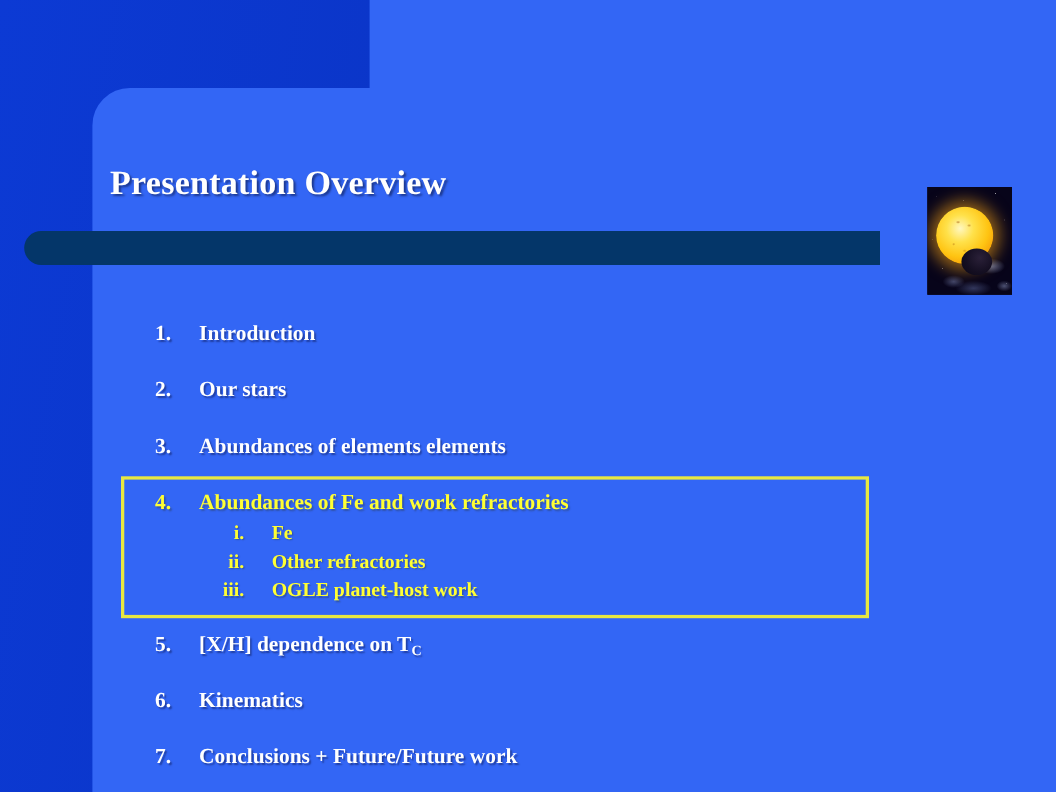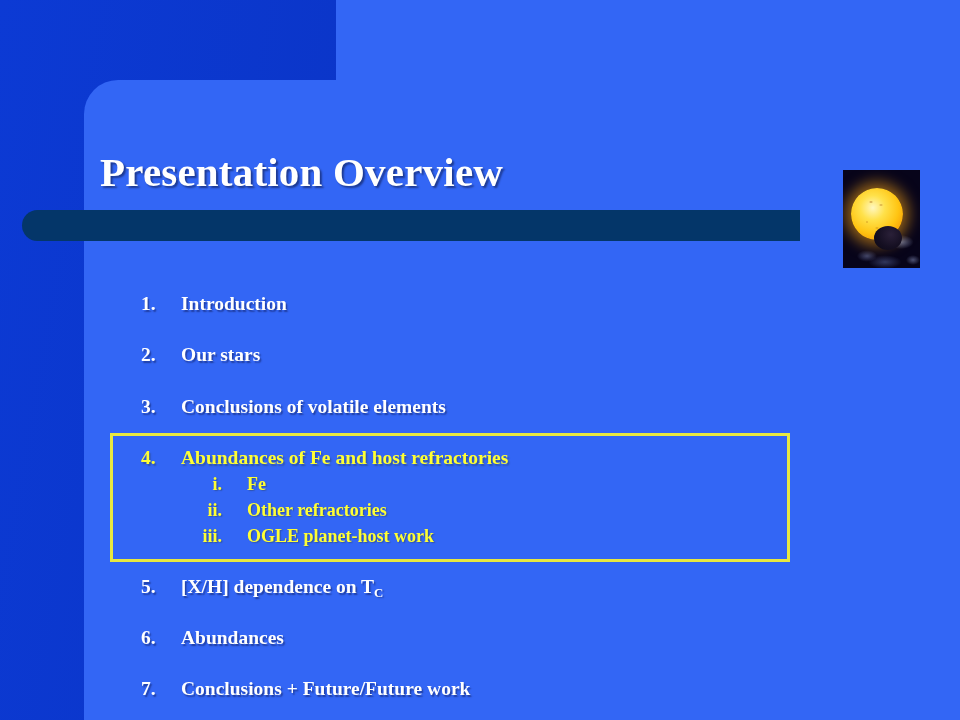--- a/index.html
+++ b/index.html
@@ -33,21 +33,21 @@
     position: absolute;
     left: 336px; top: 0;
     width: 624px; height: 82px;
     background: #3366f5;
   }
   
   .title {
     position: absolute;
     left: 100px;
     top: 148px;
-    font-size: 41px;
+    font-size: 31px;
     font-weight: bold;
     color: #ffffff;
     letter-spacing: 0.2px;
     text-shadow: 2px 2px 2px rgba(0,0,20,0.45);
     white-space: nowrap;
   }
   
   .navy-bar {
     position: absolute;
     left: 22px;
@@ -207,26 +207,26 @@
       <span class="label">Introduction</span>
     </div>
 
     <div class="item" style="left:141px; top:344px;">
       <span class="num">2.</span>
       <span class="label">Our stars</span>
     </div>
 
     <div class="item" style="left:141px; top:396px;">
       <span class="num">3.</span>
-      <span class="label">Conclusions of volatile elements</span>
+      <span class="label">Abundances of elements elements</span>
     </div>
 
     <div class="item highlight" style="left:141px; top:447px;">
       <span class="num">4.</span>
-      <span class="label">Abundances of Fe and host refractories</span>
+      <span class="label">Abundances of Fe and work refractories</span>
     </div>
 
     <div class="sub" style="left:190px; top:474px;">
       <span class="rnum">i.</span>
       <span class="label">Fe</span>
     </div>
 
     <div class="sub" style="left:190px; top:500px;">
       <span class="rnum">ii.</span>
       <span class="label">Other refractories</span>
@@ -237,21 +237,21 @@
       <span class="label">OGLE planet-host work</span>
     </div>
 
     <div class="item" style="left:141px; top:576px;">
       <span class="num">5.</span>
       <span class="label"><span>[X/H] dependence on T</span><sub>C</sub></span>
     </div>
 
     <div class="item" style="left:141px; top:627px;">
       <span class="num">6.</span>
-      <span class="label">Abundances</span>
+      <span class="label">Kinematics</span>
     </div>
 
     <div class="item" style="left:141px; top:678px;">
       <span class="num">7.</span>
       <span class="label">Conclusions +  Future/Future work</span>
     </div>
 
   </div>
 
   <div class="thumb">

